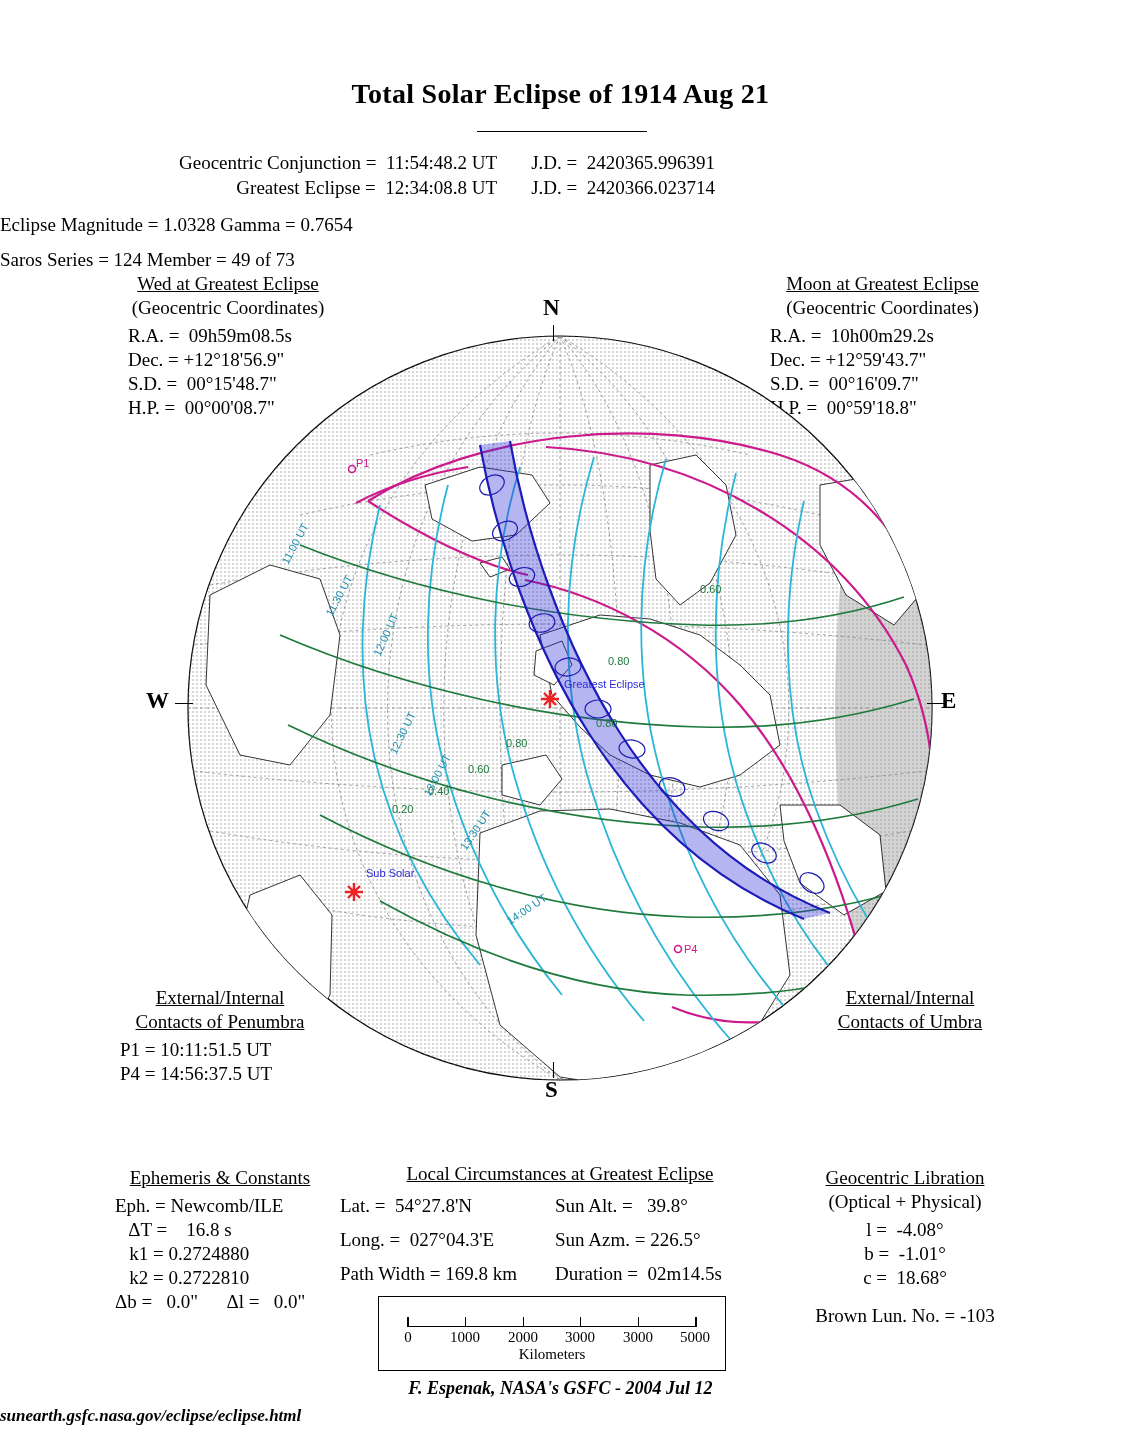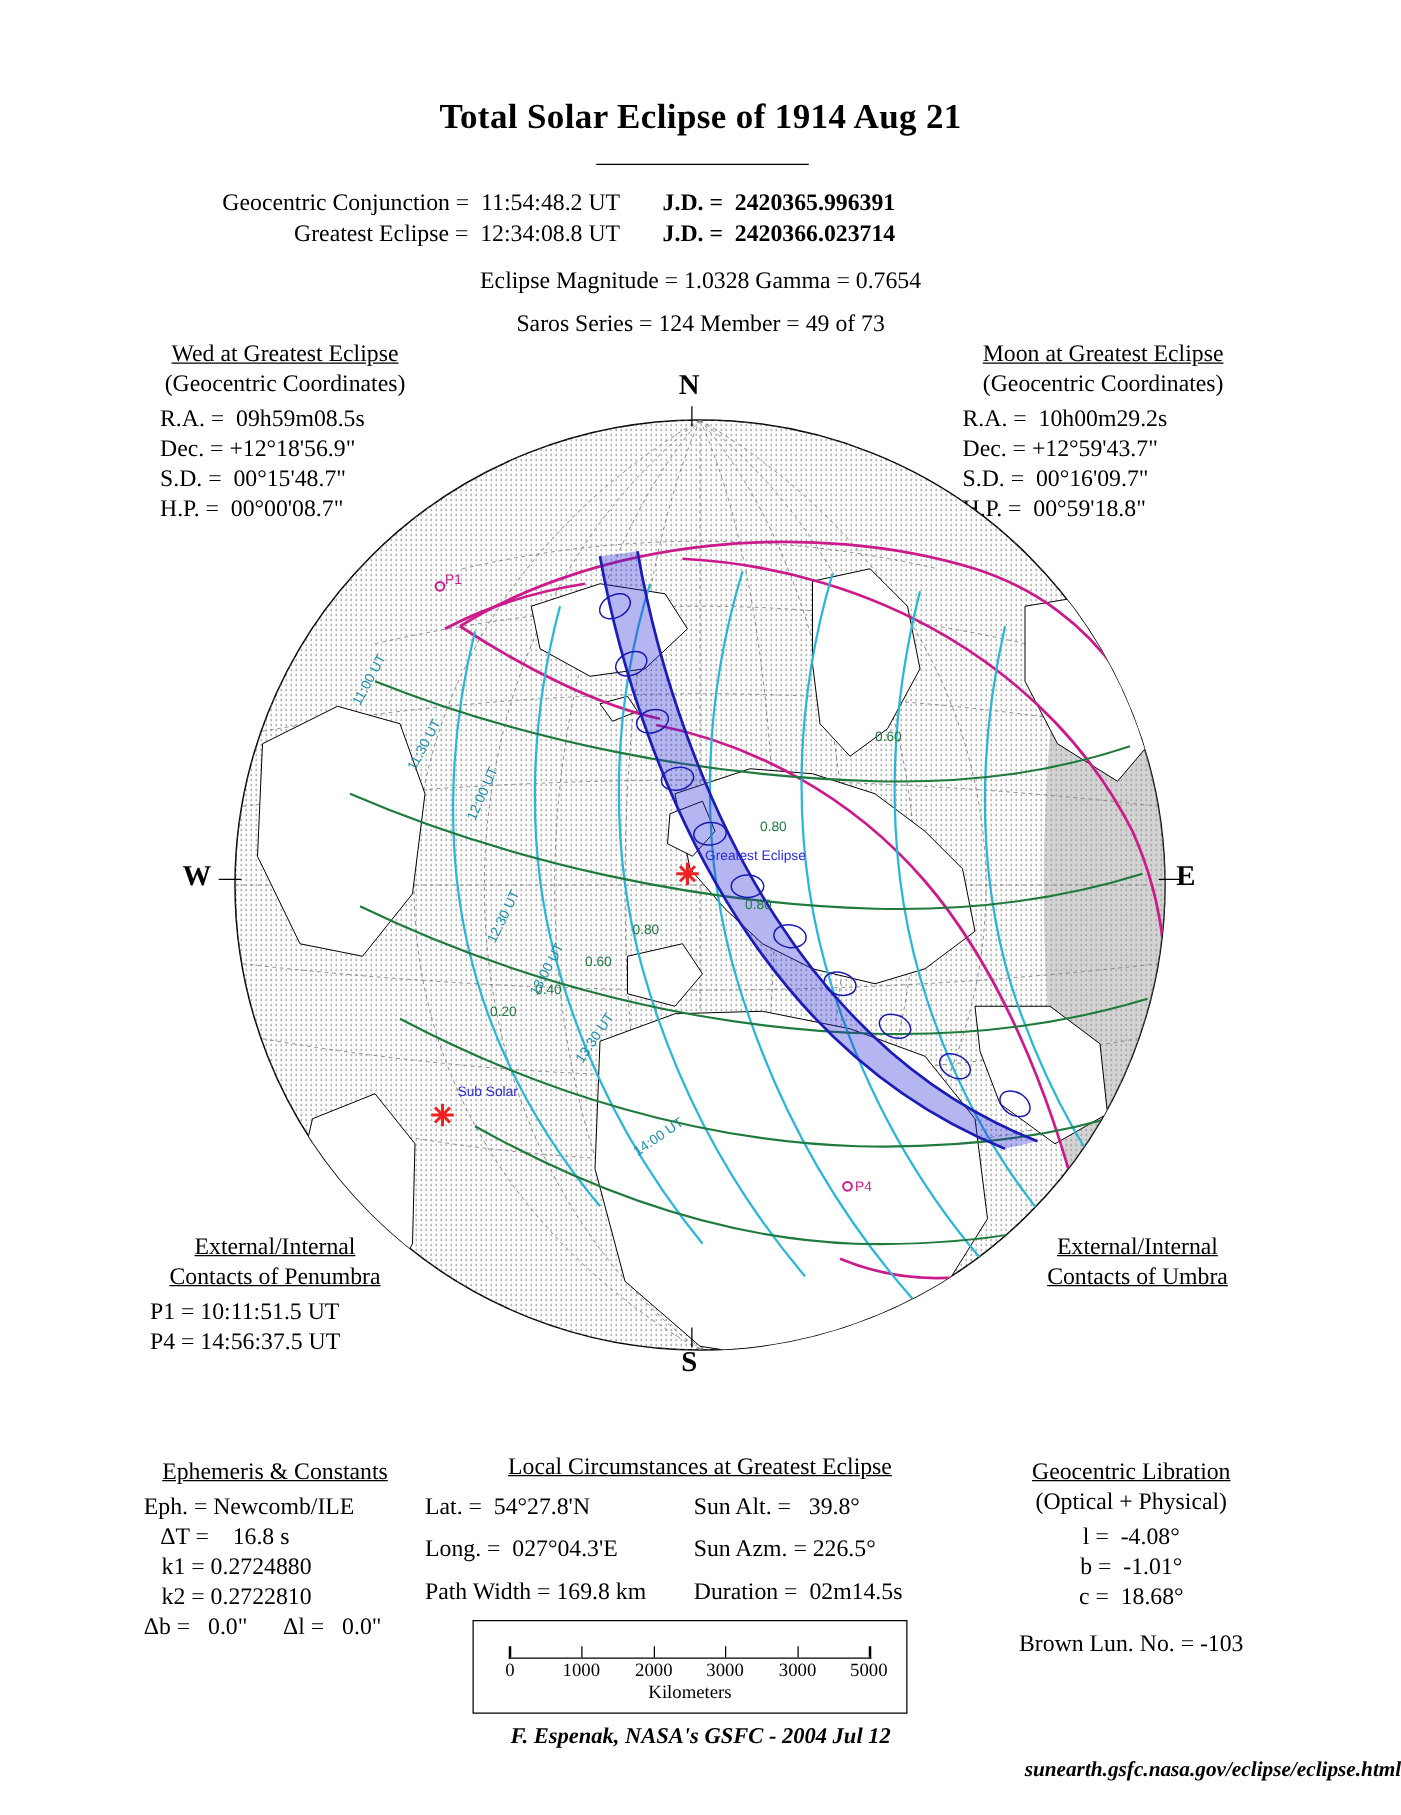--- a/index.html
+++ b/index.html
@@ -23,31 +23,30 @@
     font-weight: bold;
     letter-spacing: 0.3px;
   }
   .title-rule {
     top: 131px; left: 477px; width: 170px;
     border-top: 1px solid #000;
     height: 0;
   }
   .hdr-line {
     left: 0; width: 1121px;
-    text-align: center;
     font-size: 19px;
   }
   .hdr-grid {
     top: 150px; left: 0; width: 894px;
     display: flex;
     justify-content: center;
     font-size: 19px;
   }
   .hdr-col-l { text-align: right; }
-  .hdr-col-r { text-align: center; padding-left: 34px; font-weight: bold; }
+  .hdr-col-r { text-align: center; padding-left: 34px; }
   .hdr-col-l div, .hdr-col-r div { line-height: 25px; white-space: pre; }
 
   .blk { font-size: 19px; line-height: 24px; }
   .blk .head { text-align: center; }
   .blk .head u { text-decoration: underline; }
   .blk .sub { text-align: center; }
   .blk .rows { margin-top: 4px; }
   .blk .rows div { white-space: pre; }
 
   .sun-blk { top: 272px; left: 128px; width: 200px; }
@@ -86,21 +85,21 @@
     font-size: 15px;
   }
   .scalelabels span { position: absolute; transform: translateX(-50%); }
   .scaleunit { position: absolute; top: 49px; left: 0; width: 346px; text-align: center; font-size: 15px; }
 
   .credit {
     top: 1378px; left: 0; width: 1121px; text-align: center;
     font-size: 18px; font-style: italic; font-weight: bold;
   }
   .credit2 {
-    top: 1406px; left: 0; width: 1121px; text-align: right;
+    top: 1406px; left: 0; width: 1121px; text-align: left;
     font-size: 17px; font-style: italic; font-weight: bold;
   }
 
   .globe-wrap { top: 335px; left: 180px; width: 760px; height: 760px; }
   svg { display: block; }
   .maplabel { font-family: "Liberation Sans", sans-serif; font-size: 11px; }
 </style>
 </head>
 <body>
 

